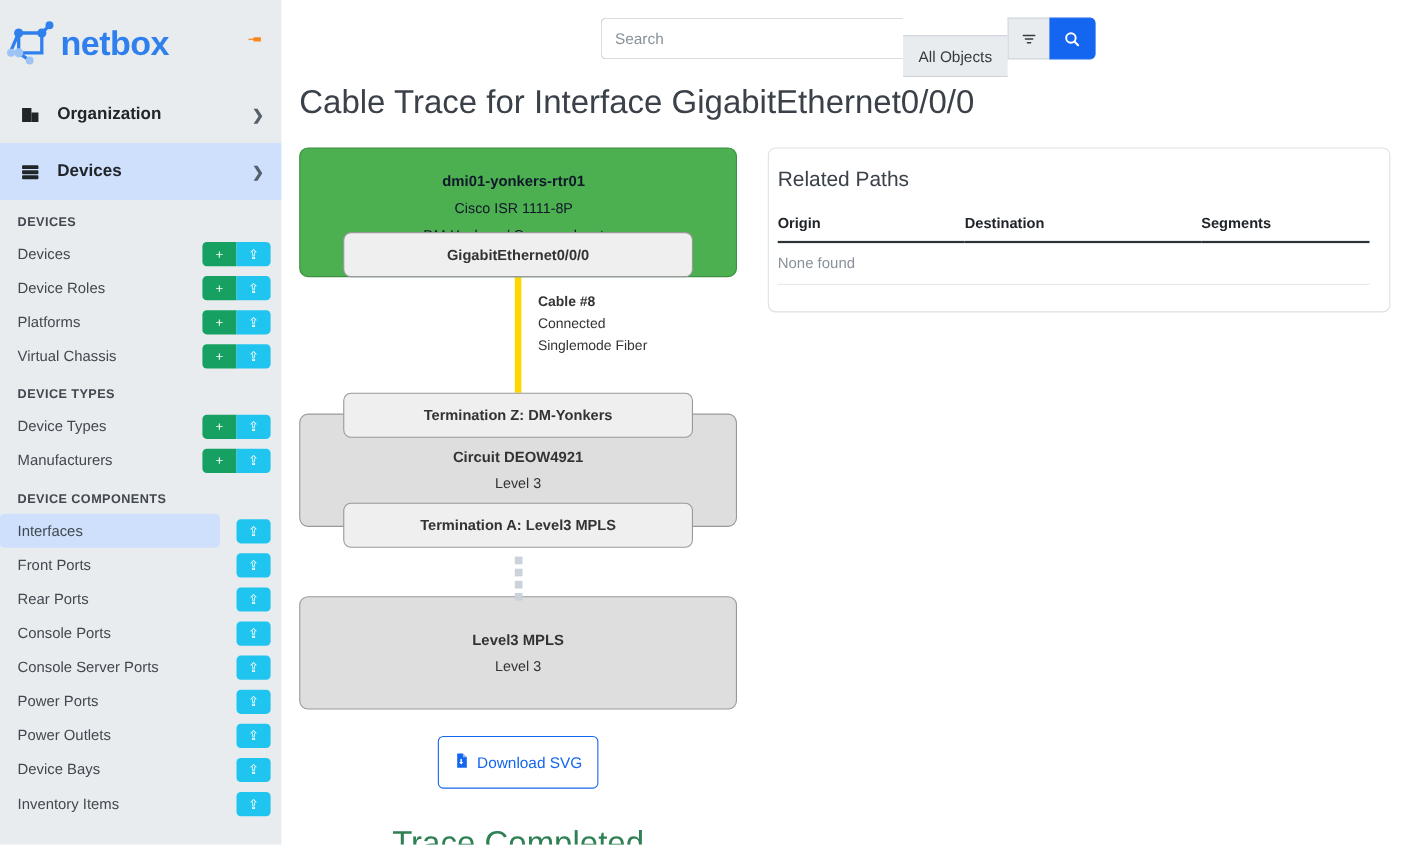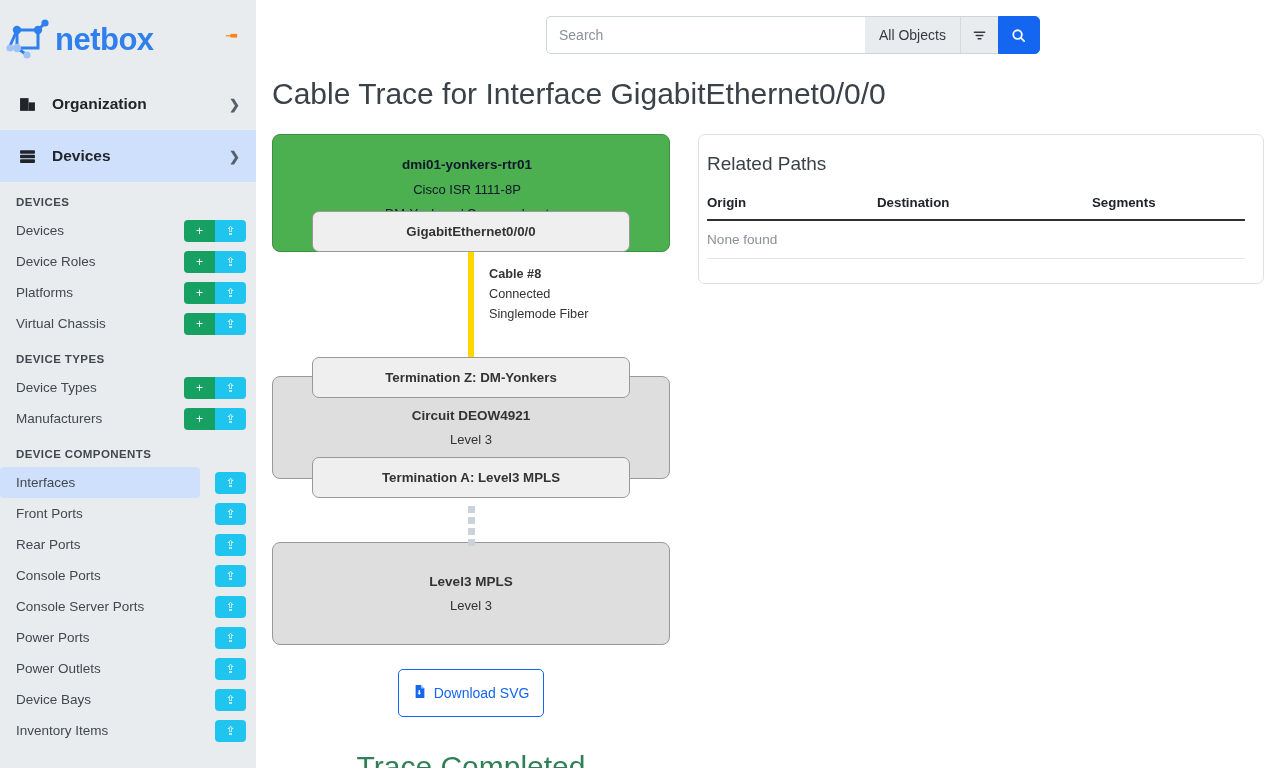--- a/index.html
+++ b/index.html
@@ -81,33 +81,33 @@
 
   .topbar {
     height: 70px; display: flex; align-items: center;
     padding: 0 16px;
   }
   .search-wrap {
     display: flex; margin: 0 auto 0 274px;
     height: 38px;
   }
   .search-input {
-    width: 319px; height: 38px;
+    width: 275px; height: 38px;
     border: 1px solid #ced4da; border-right: none;
     border-radius: 5px 0 0 5px;
     padding: 0 12px; font-size: 14px; color: #000000;
     outline: none; background: #fff;
     font-family: "Liberation Sans", sans-serif;
   }
   .search-input::placeholder { color: #8a9199; }
   .search-scope {
     display: flex; align-items: center; justify-content: center;
     height: 38px; padding: 0 14px;
     background: #e9ecef; border: 1px solid #ced4da; border-left: none; border-right: none;
-    font-size: 14px; color: #343a40; cursor: pointer; white-space: nowrap;
+    font-size: 14px; color: #343a40; cursor: pointer; white-space: nowrap; margin-top: 16px;
   }
   .search-filter {
     display: flex; align-items: center; justify-content: center;
     width: 38px; height: 38px;
     background: #e9ecef; border: 1px solid #ced4da; border-left: 1px solid #d4d9de; border-right: none;
     color: #343a40; cursor: pointer;
   }
   .search-go {
     display: flex; align-items: center; justify-content: center;
     width: 42px; height: 38px;

